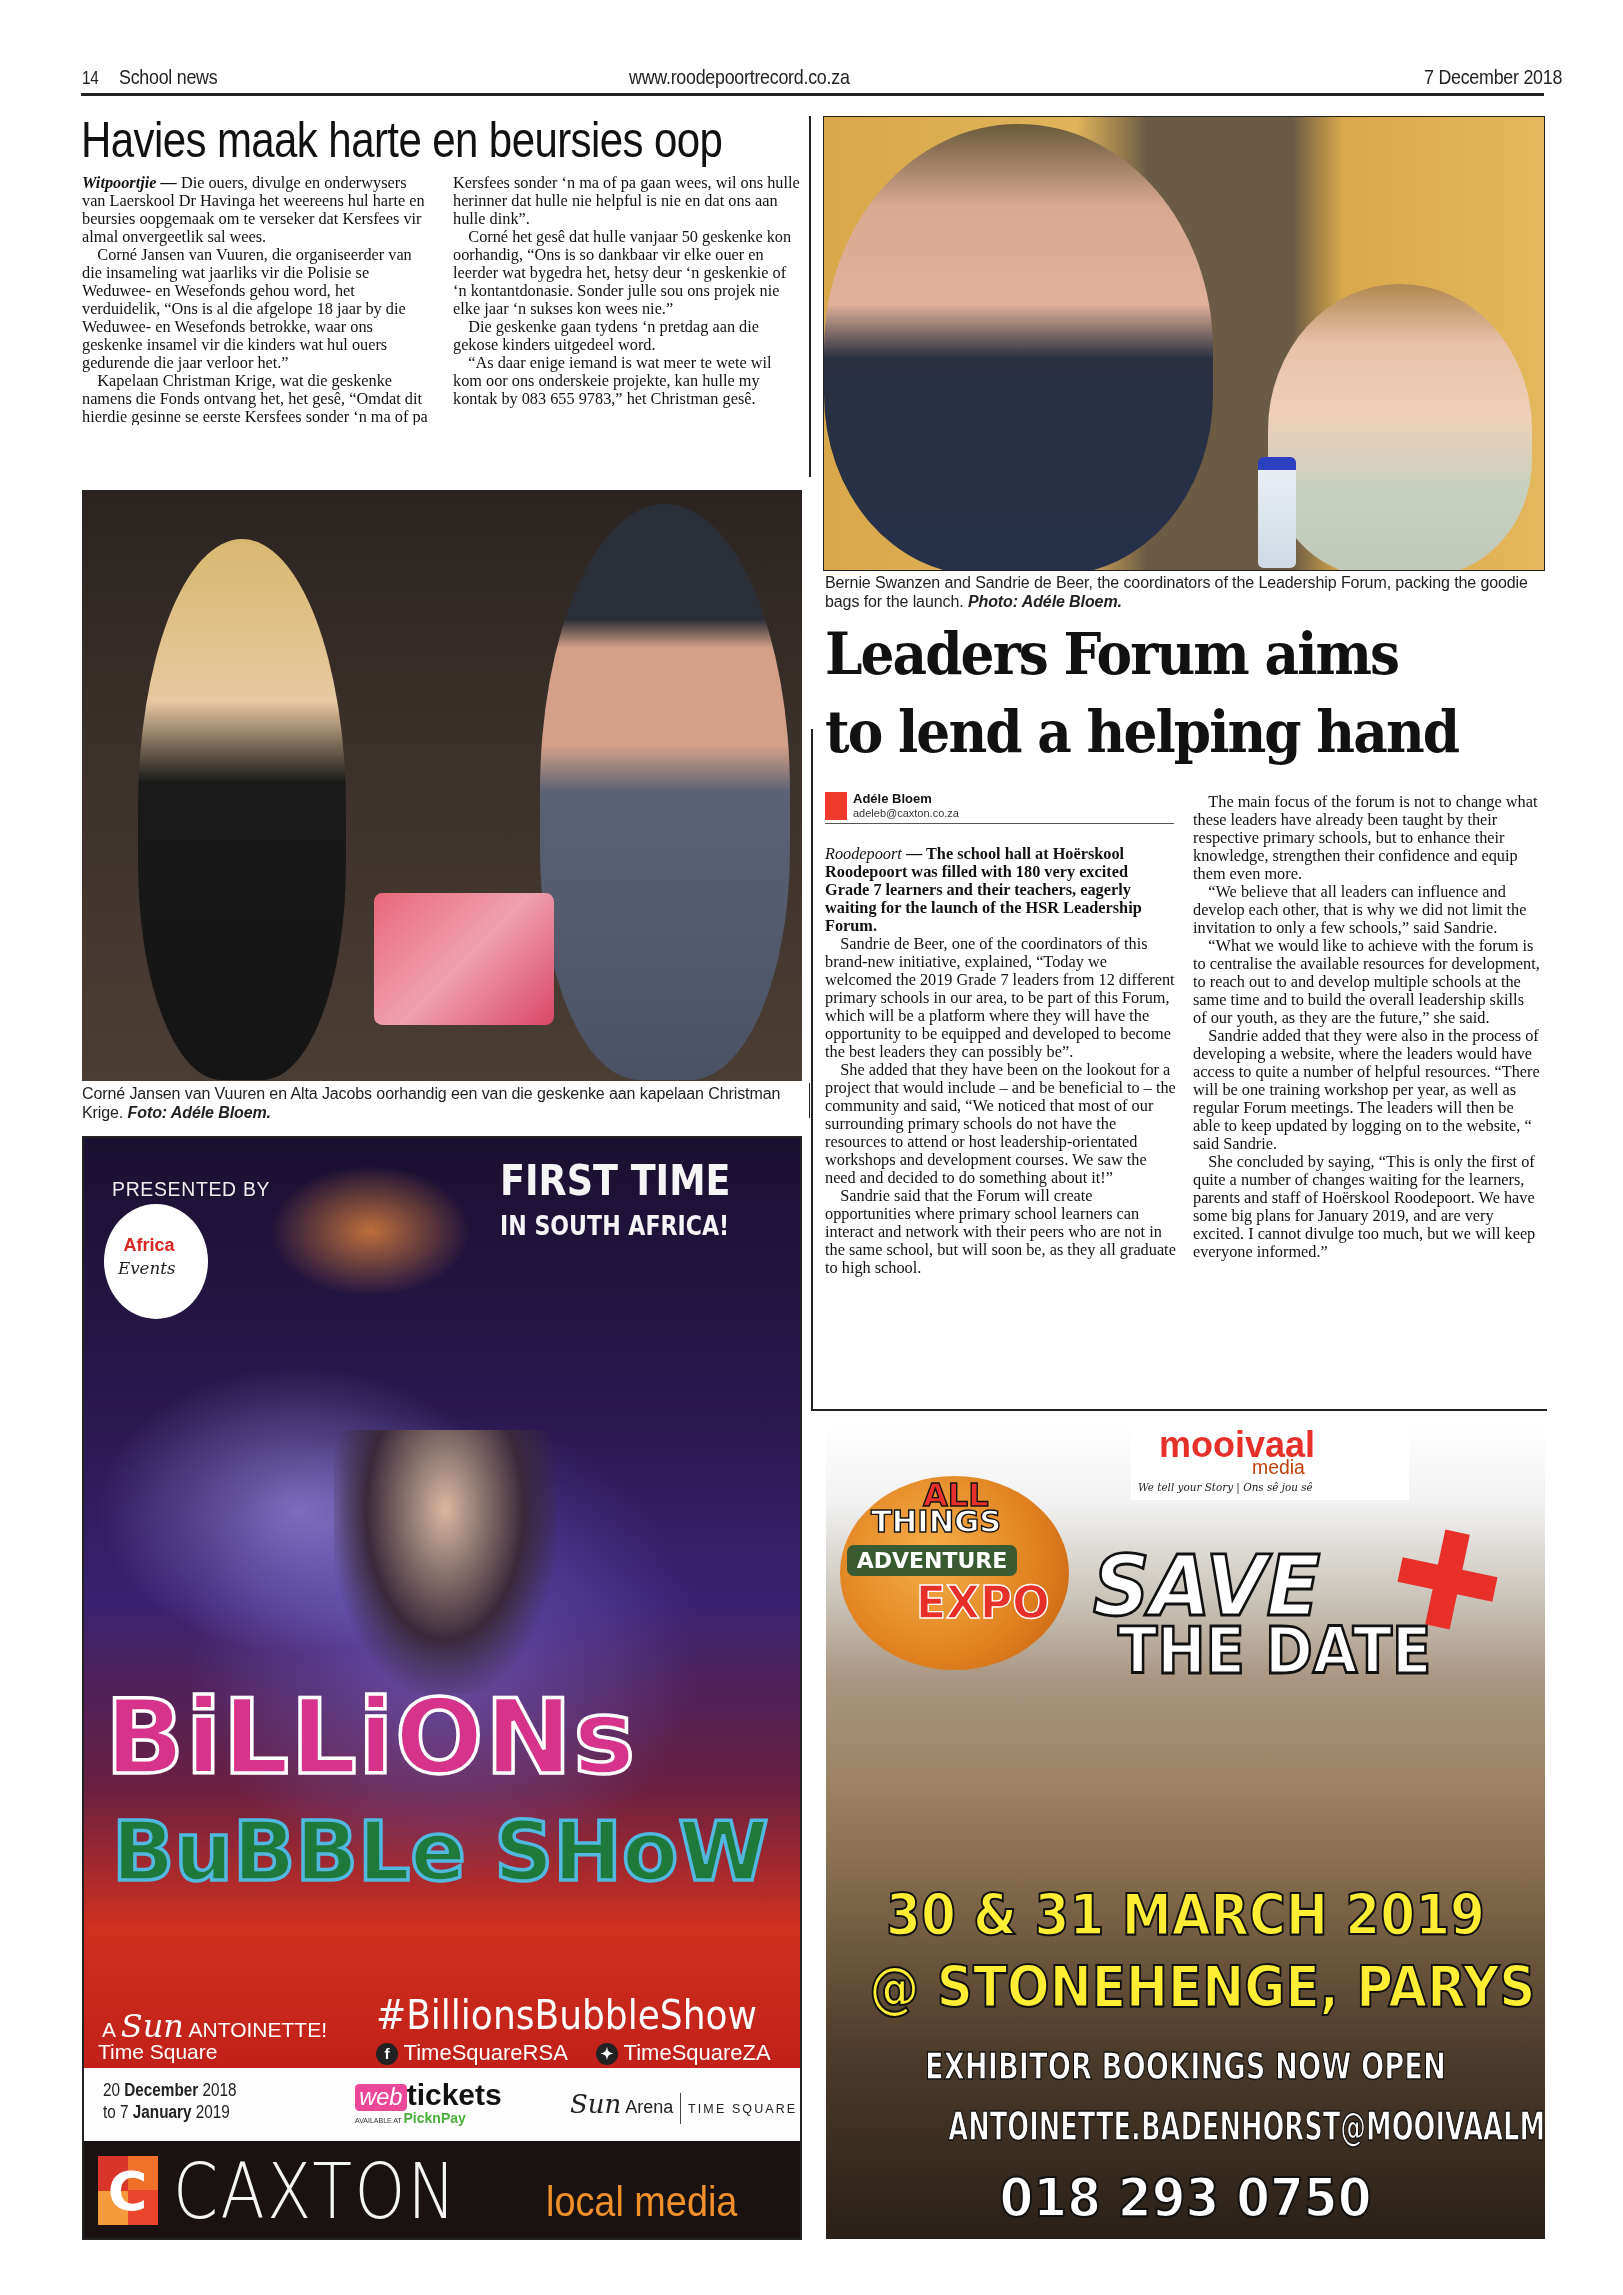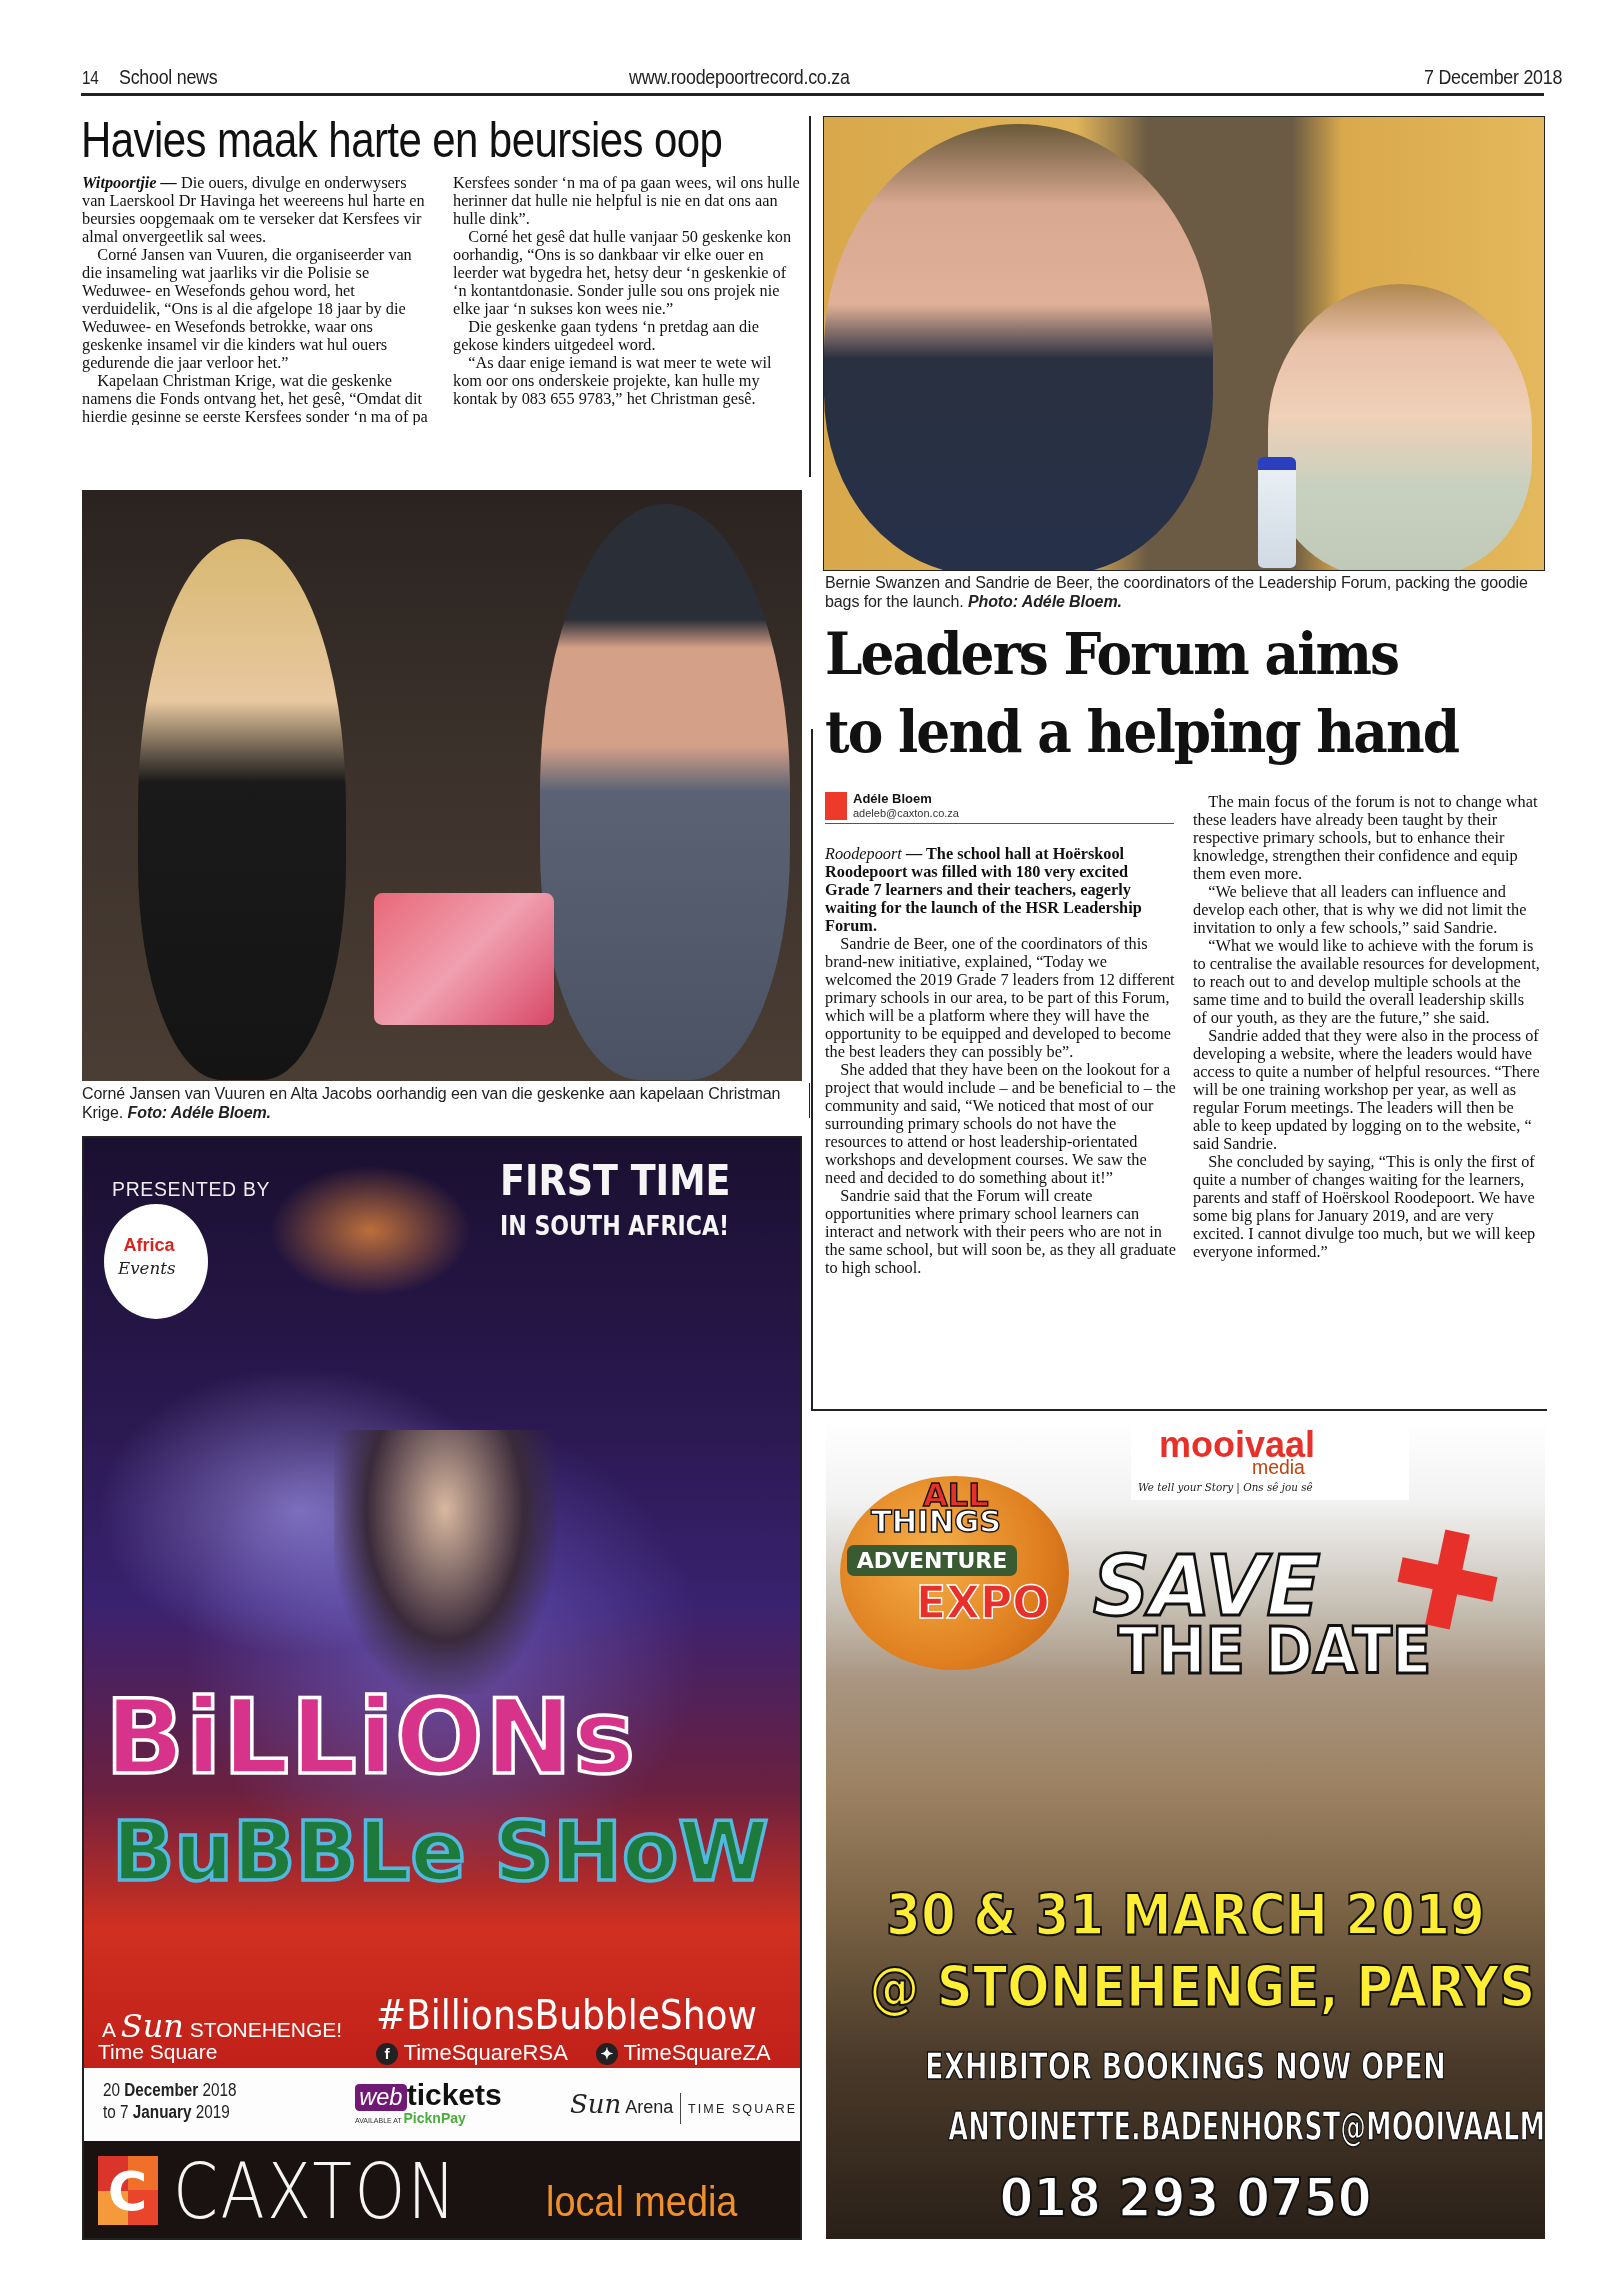--- a/index.html
+++ b/index.html
@@ -57,21 +57,21 @@
   .sun-excl { position: absolute; left: 18px; top: 869px; font-family: "Liberation Sans", sans-serif; font-size: 21px; color: #fff; white-space: nowrap; }
   .sun-excl .sun { font-family: "DejaVu Serif", serif; font-style: italic; font-size: 32px; }
   .time-square-l { position: absolute; left: 14px; top: 902px; font-family: "Liberation Sans", sans-serif; font-size: 21px; color: #fff; }
   .hashtag { position: absolute; left: 292px; top: 854px; font-family: "DejaVu Sans", sans-serif; font-size: 40px; color: #fff; transform: scaleX(0.9); transform-origin: left top; white-space: nowrap; }
   .social { position: absolute; top: 902px; font-family: "Liberation Sans", sans-serif; font-size: 22px; color: #fff; white-space: nowrap; }
   .social-icon { display: inline-block; width: 22px; height: 22px; border-radius: 50%; background: #222; color: #fff; text-align: center; line-height: 22px; font-weight: bold; font-size: 15.3px; margin-right: 5.6px; vertical-align: middle; }
   .ad-left-info { position: absolute; left: 0; top: 930px; width: 100%; height: 73px; background: #fdfdfd; }
   .dates-text { position: absolute; left: 19.4px; top: 11px; font-family: "Liberation Sans", sans-serif; font-size: 18px; color: #222; line-height: 22px; transform: scaleX(0.85); transform-origin: left top; white-space: nowrap; }
   .dates-text b { font-weight: bold; }
   .webtickets { position: absolute; left: 271px; top: 9.7px; }
-  .web-badge { display: inline-block; background: #701a75; color: #fff; font-family: "Liberation Sans", sans-serif; font-size: 23.6px; font-style: italic; padding: 0 4.2px; border-radius: 4.2px; }
+  .web-badge { display: inline-block; background: #ec4899; color: #fff; font-family: "Liberation Sans", sans-serif; font-size: 23.6px; font-style: italic; padding: 0 4.2px; border-radius: 4.2px; }
   .tickets-word { font-family: "Liberation Sans", sans-serif; font-size: 30px; font-weight: bold; color: #111; }
   .picknpay { position: absolute; left: 271px; top: 42px; font-family: "Liberation Sans", sans-serif; font-size: 7px; color: #333; white-space: nowrap; }
   .picknpay b { font-size: 14px; color: #4aae3c; }
   .sun-arena { position: absolute; left: 486px; top: 21px; font-family: "Liberation Sans", sans-serif; font-size: 18px; color: #222; white-space: nowrap; }
   .sun-arena .sun { font-family: "DejaVu Serif", serif; font-style: italic; font-size: 26px; }
   .sun-arena .sep { display: inline-block; width: 0.7px; height: 30.5px; background: #444; vertical-align: middle; margin: 0 7px; }
   .sun-arena .ts { font-size: 12.5px; letter-spacing: 2.1px; }
   .ad-left-caxton { position: absolute; left: 0; top: 1003px; width: 100%; height: 101px; background: #1a1210; }
   .caxton-logo { position: absolute; left: 14px; top: 15.3px; width: 60px; height: 69px;
     background: conic-gradient(#f0702a 0 25%, #e8452a 0 50%, #f59a3a 0 75%, #d9352a 0); }
@@ -183,21 +183,21 @@
       <span class="events-text">Events</span>
     </div>
     <div class="first-time">FIRST TIME</div>
     <div class="in-sa">IN SOUTH AFRICA!</div>
     <div class="abs" style="left:250px; top:292px; width:222px; height:264px; background:radial-gradient(ellipse at 50% 30%,#d8b8a0 0%,#3a2a3a 50%,transparent 75%);"></div>
     <div class="billions">BiLLiONs</div>
     <div class="bubbleshow">BuBBLe SHoW</div>
     <div class="sun-excl">
       <span>A</span>
       <span class="sun">Sun</span>
-      <span>STONEHENGE!</span>
+      <span>ANTOINETTE!</span>
     </div>
     <div class="time-square-l">Time Square</div>
     <div class="hashtag">#BillionsBubbleShow</div>
     <div class="social" style="left:292px;">
       <span class="social-icon">f</span><span>TimeSquareRSA</span>
     </div>
     <div class="social" style="left:512px;">
       <span class="social-icon">✦</span><span>TimeSquareZA</span>
     </div>
   </div>

